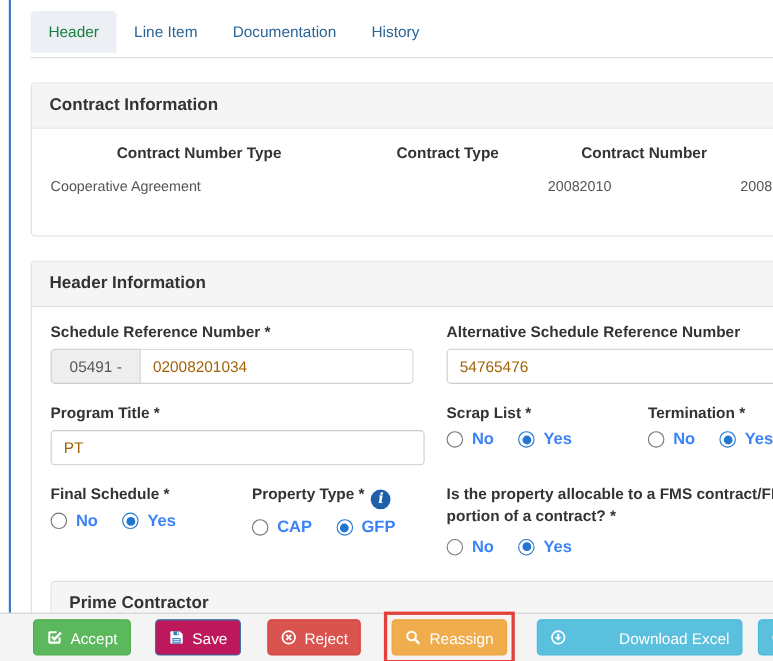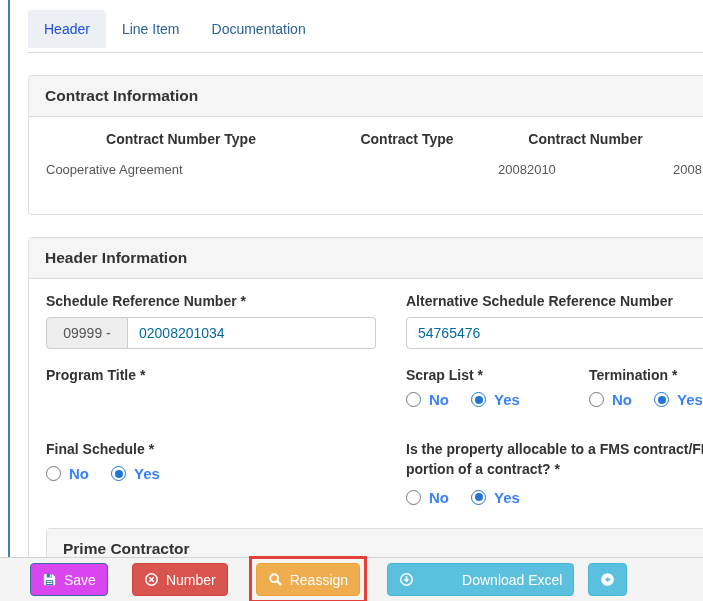--- a/index.html
+++ b/index.html
@@ -3,39 +3,39 @@
 <meta charset="utf-8">
 <style>
   html,body{margin:0;padding:0;background:#fff;}
   *{box-sizing:border-box;font-family:"Liberation Sans",sans-serif;}
   .viewport{position:relative;width:703px;height:601px;overflow:hidden;background:#fff;}
   .left-bar{position:absolute;left:8px;top:0;width:2px;height:601px;background:#3d7ebf;}
 
   
   .tabbar{position:absolute;left:28px;top:10px;width:932px;display:flex;align-items:flex-end;}
   .tab{padding:11px 16px;font-size:14px;color:#2a6496;cursor:pointer;border-radius:4px 4px 0 0;}
-  .tab.active{background:#eceff4;color:#1d4ed8;}
+  .tab.active{background:#eceff4;color:#15803d;}
   .tab-underline{position:absolute;left:28px;top:52px;width:932px;height:1px;background:#d9d9d9;}
 
   
   .panel{position:absolute;background:#fff;border:1px solid #ddd;border-radius:4px;}
   .panel-head{background:#f5f5f5;border-bottom:1px solid #ddd;border-radius:3px 3px 0 0;
     padding:11px 16px;font-size:15.5px;font-weight:bold;color:#333;}
 
   .contract-panel{left:28px;top:75px;width:932px;height:140px;}
   .contract-body{display:grid;grid-template-columns:270px 182px 175px auto;padding:14px 0 0 17px;}
   .fld-label{font-size:14px;font-weight:bold;color:#333;white-space:nowrap;text-align:center;}
   .fld-value{font-size:13px;color:#555;margin-top:15px;white-space:nowrap;}
 
   .header-panel{left:28px;top:237px;width:932px;height:380px;}
   .header-body{position:relative;height:330px;}
 
   .fblock{position:absolute;}
   .flabel{font-size:14px;font-weight:bold;color:#333;margin-bottom:8px;white-space:nowrap;}
-  .tinput{height:32px;border:1px solid #ccc;border-radius:4px;font-size:14px;color:#0369a1;
+  .tinput{height:32px;border:1px solid #ccc;border-radius:4px;font-size:14px;color:#a16207;
     padding:5px 11px;outline:none;background:#fff;}
   .igroup{display:flex;width:330px;}
   .iprefix{width:82px;background:#eee;border:1px solid #ccc;border-radius:4px 0 0 4px;
     font-size:14px;color:#555;text-align:center;line-height:30px;}
   .igroup .tinput{flex:1;border-left:none;border-radius:0 4px 4px 0;min-width:0;}
 
   .radio-row{display:flex;align-items:center;gap:8px;margin-top:3px;}
   .radio{width:15px;height:15px;border-radius:50%;border:1px solid #767676;background:#fff;
     display:inline-block;position:relative;flex:0 0 auto;cursor:pointer;}
   .radio.checked{border:1.5px solid #2176d2;}
@@ -50,38 +50,39 @@
   .prime-panel{position:absolute;left:17px;top:249px;width:880px;height:70px;
     background:#fff;border:1px solid #ddd;border-radius:4px;}
 
   
   .footer{position:absolute;left:0;top:557px;width:960px;height:44px;background:#f4f4f4;
     border-top:1px solid #d2d2d2;display:flex;align-items:center;padding-left:30px;z-index:5;}
   .btn{display:inline-flex;align-items:center;gap:7px;height:33px;padding:0 11px;border-radius:4px;
     color:#fff;font-size:14px;cursor:pointer;border:1px solid transparent;white-space:nowrap;}
   .btn svg{display:block;}
   .btn-accept{background:#5cb85c;border-color:#4cae4c;margin-right:22px;}
-  .btn-save{background:#d946ef;border-color:#2e6da4;margin-right:24px;}
+  .btn-save{background:#be185d;border-color:#2e6da4;margin-right:24px;}
   .btn-reject{background:#d9534f;border-color:#d43f3a;margin-right:21px;}
   .btn-reassign{background:#f0ad4e;border-color:#eea236;}
   .btn-info{background:#5bc0de;border-color:#46b8da;gap:48px;}
   .hl-box{display:inline-flex;border:3px solid #e4403a;padding:4px;margin-right:20px;}
   .btn-download{margin-right:14px;}
   .cut-save{fill:#337ab7;}
 </style>
 </head>
 <body>
 
 <div class="viewport">
   <div class="left-bar"></div>
 
   <div class="tabbar">
     <div class="tab active">Header</div>
     <div class="tab">Line Item</div>
     <div class="tab">Documentation</div>
+    <div class="tab">History</div>
   </div>
   <div class="tab-underline"></div>
 
   <div class="panel contract-panel">
     <div class="panel-head">Contract Information</div>
     <div class="contract-body">
       <div>
         <div class="fld-label">Contract Number Type</div>
         <div class="fld-value">Cooperative Agreement</div>
       </div>
@@ -99,32 +100,33 @@
     </div>
   </div>
 
   <div class="panel header-panel">
     <div class="panel-head">Header Information</div>
     <div class="header-body">
 
       <div class="fblock" style="left:17px;top:14px;">
         <div class="flabel">Schedule Reference Number *</div>
         <div class="igroup">
-          <span class="iprefix">09999 -</span>
+          <span class="iprefix">05491 -</span>
           <input class="tinput" type="text" value="02008201034" style="">
         </div>
       </div>
 
       <div class="fblock" style="left:377px;top:14px;">
         <div class="flabel">Alternative Schedule Reference Number</div>
         <input class="tinput" type="text" style="width: 340px;" value="54765476">
       </div>
 
       <div class="fblock" style="left:17px;top:88px;">
         <div class="flabel">Program Title *</div>
+        <input class="tinput" type="text" style="width: 340px;" value="PT">
       </div>
 
       <div class="fblock" style="left:377px;top:88px;">
         <div class="flabel">Scrap List *</div>
         <div class="radio-row">
           <span class="radio"></span>
           <span class="rlabel">No</span>
           <span class="radio checked"></span>
           <span class="rlabel">Yes</span>
         </div>
@@ -143,40 +145,58 @@
       <div class="fblock" style="left:17px;top:162px;">
         <div class="flabel">Final Schedule *</div>
         <div class="radio-row">
           <span class="radio"></span>
           <span class="rlabel">No</span>
           <span class="radio checked"></span>
           <span class="rlabel">Yes</span>
         </div>
       </div>
 
+      <div class="fblock" style="left:200px;top:162px;">
+        <div class="flabel"><span>Property Type *</span><span class="info-badge">i</span></div>
+        <div class="radio-row">
+          <span class="radio"></span>
+          <span class="rlabel">CAP</span>
+          <span class="radio checked"></span>
+          <span class="rlabel">GFP</span>
+        </div>
+      </div>
 
       <div class="fblock" style="left:377px;top:160px;">
         <div class="q-line">Is the property allocable to a FMS contract/FMS</div>
         <div class="q-line" style="margin-bottom:9px;">portion of a contract? *</div>
         <div class="radio-row">
           <span class="radio"></span>
           <span class="rlabel">No</span>
           <span class="radio checked"></span>
           <span class="rlabel">Yes</span>
         </div>
       </div>
 
       <div class="prime-panel">
         <div class="panel-head">Prime Contractor</div>
       </div>
 
     </div>
   </div>
 
   <div class="footer">
+    <div class="btn btn-accept">
+      <span>
+        <svg width="15" height="15" viewBox="0 0 16 16">
+            <path d="M12.5 2H3.5A1.5 1.5 0 0 0 2 3.5v9A1.5 1.5 0 0 0 3.5 14h9a1.5 1.5 0 0 0 1.5-1.5V8h-2v4H4V4h6V2z" fill="#fff"></path>
+            <path d="M5.5 7.2 8 9.7l6.3-6.4" stroke="#fff" stroke-width="2.3" fill="none"></path>
+          </svg>
+      </span>
+      <span>Accept</span>
+    </div>
 
     <div class="btn btn-save">
       <span>
         <svg width="15" height="15" viewBox="0 0 16 16">
             <path d="M3 2h8l3 3v8a1 1 0 0 1-1 1H3a1 1 0 0 1-1-1V3a1 1 0 0 1 1-1z" fill="#fff"></path>
             <rect x="5" y="2" width="5.4" height="3.8" class="cut-save"></rect>
             <rect x="8.4" y="2.6" width="1.5" height="2.6" fill="#fff"></rect>
             <rect x="4" y="8.6" width="8" height="5.4" class="cut-save"></rect>
             <rect x="4.9" y="9.7" width="6.2" height="1" fill="#fff"></rect>
             <rect x="4.9" y="11.7" width="6.2" height="1" fill="#fff"></rect>
@@ -185,21 +205,21 @@
       <span>Save</span>
     </div>
 
     <div class="btn btn-reject">
       <span>
         <svg width="15" height="15" viewBox="0 0 16 16">
             <circle cx="8" cy="8" r="6.1" stroke="#fff" stroke-width="1.7" fill="none"></circle>
             <path d="M5.6 5.6l4.8 4.8M10.4 5.6l-4.8 4.8" stroke="#fff" stroke-width="1.7"></path>
           </svg>
       </span>
-      <span>Number</span>
+      <span>Reject</span>
     </div>
 
     <div class="hl-box">
       <div class="btn btn-reassign">
         <span>
           <svg width="15" height="15" viewBox="0 0 16 16">
               <circle cx="6.6" cy="6.6" r="4.2" stroke="#fff" stroke-width="2" fill="none"></circle>
               <path d="M9.9 9.9l3.5 3.5" stroke="#fff" stroke-width="2.4" stroke-linecap="round"></path>
             </svg>
         </span>

